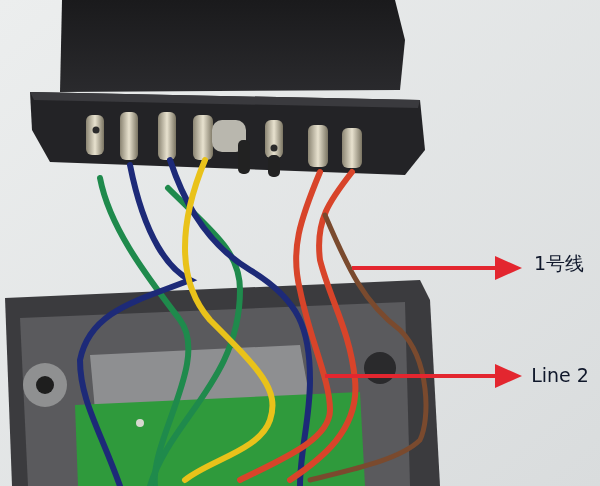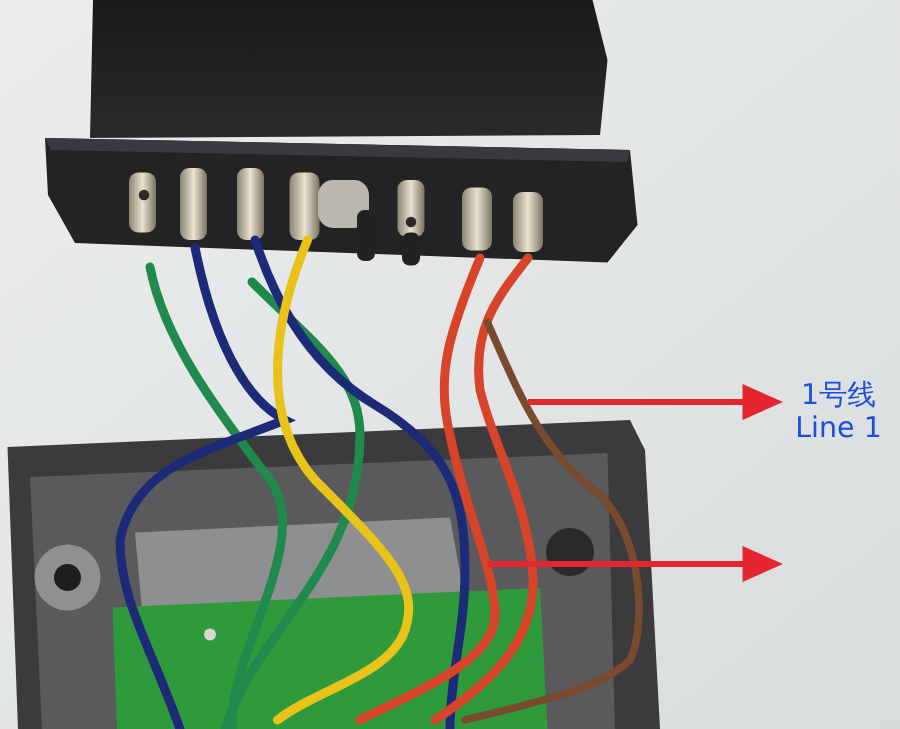--- a/index.html
+++ b/index.html
@@ -1,21 +1,21 @@
 <!DOCTYPE html>
 <html><head>
 <meta charset="utf-8">
 <style>
   html, body { margin: 0; padding: 0; }
   body { width: 600px; height: 486px; overflow: hidden; background: #e4e6e7; }
   #scene { position: absolute; left: 0; top: 0; width: 600px; height: 486px; }
   .label {
     position: absolute;
     font-family: "DejaVu Sans", sans-serif;
-    color: #1d4ed8;
+    color: #0f172a;
     font-size: 19px;
     line-height: 22px;
     text-align: center;
     white-space: nowrap;
   }
 </style>
 </head>
 <body>
 
 <svg id="scene" viewBox="0 0 600 486" xmlns="http://www.w3.org/2000/svg">
@@ -88,16 +88,16 @@
     </g>
     <g>
       <line x1="325" y1="376" x2="500" y2="376" stroke="#e3262f" stroke-width="4"></line>
       <polygon points="495,364 522,376 495,388" fill="#e3262f"></polygon>
     </g>
   </g>
 </svg>
 
 <div class="label" style="left:524px; top:252px; width:70px;">
   <div>1号线</div>
-  <div>Line 1</div>
 </div>
 <div class="label" style="left:524px; top:364px; width:72px;">
+  <div>Line 2</div>
 </div>
 
 </body></html>

